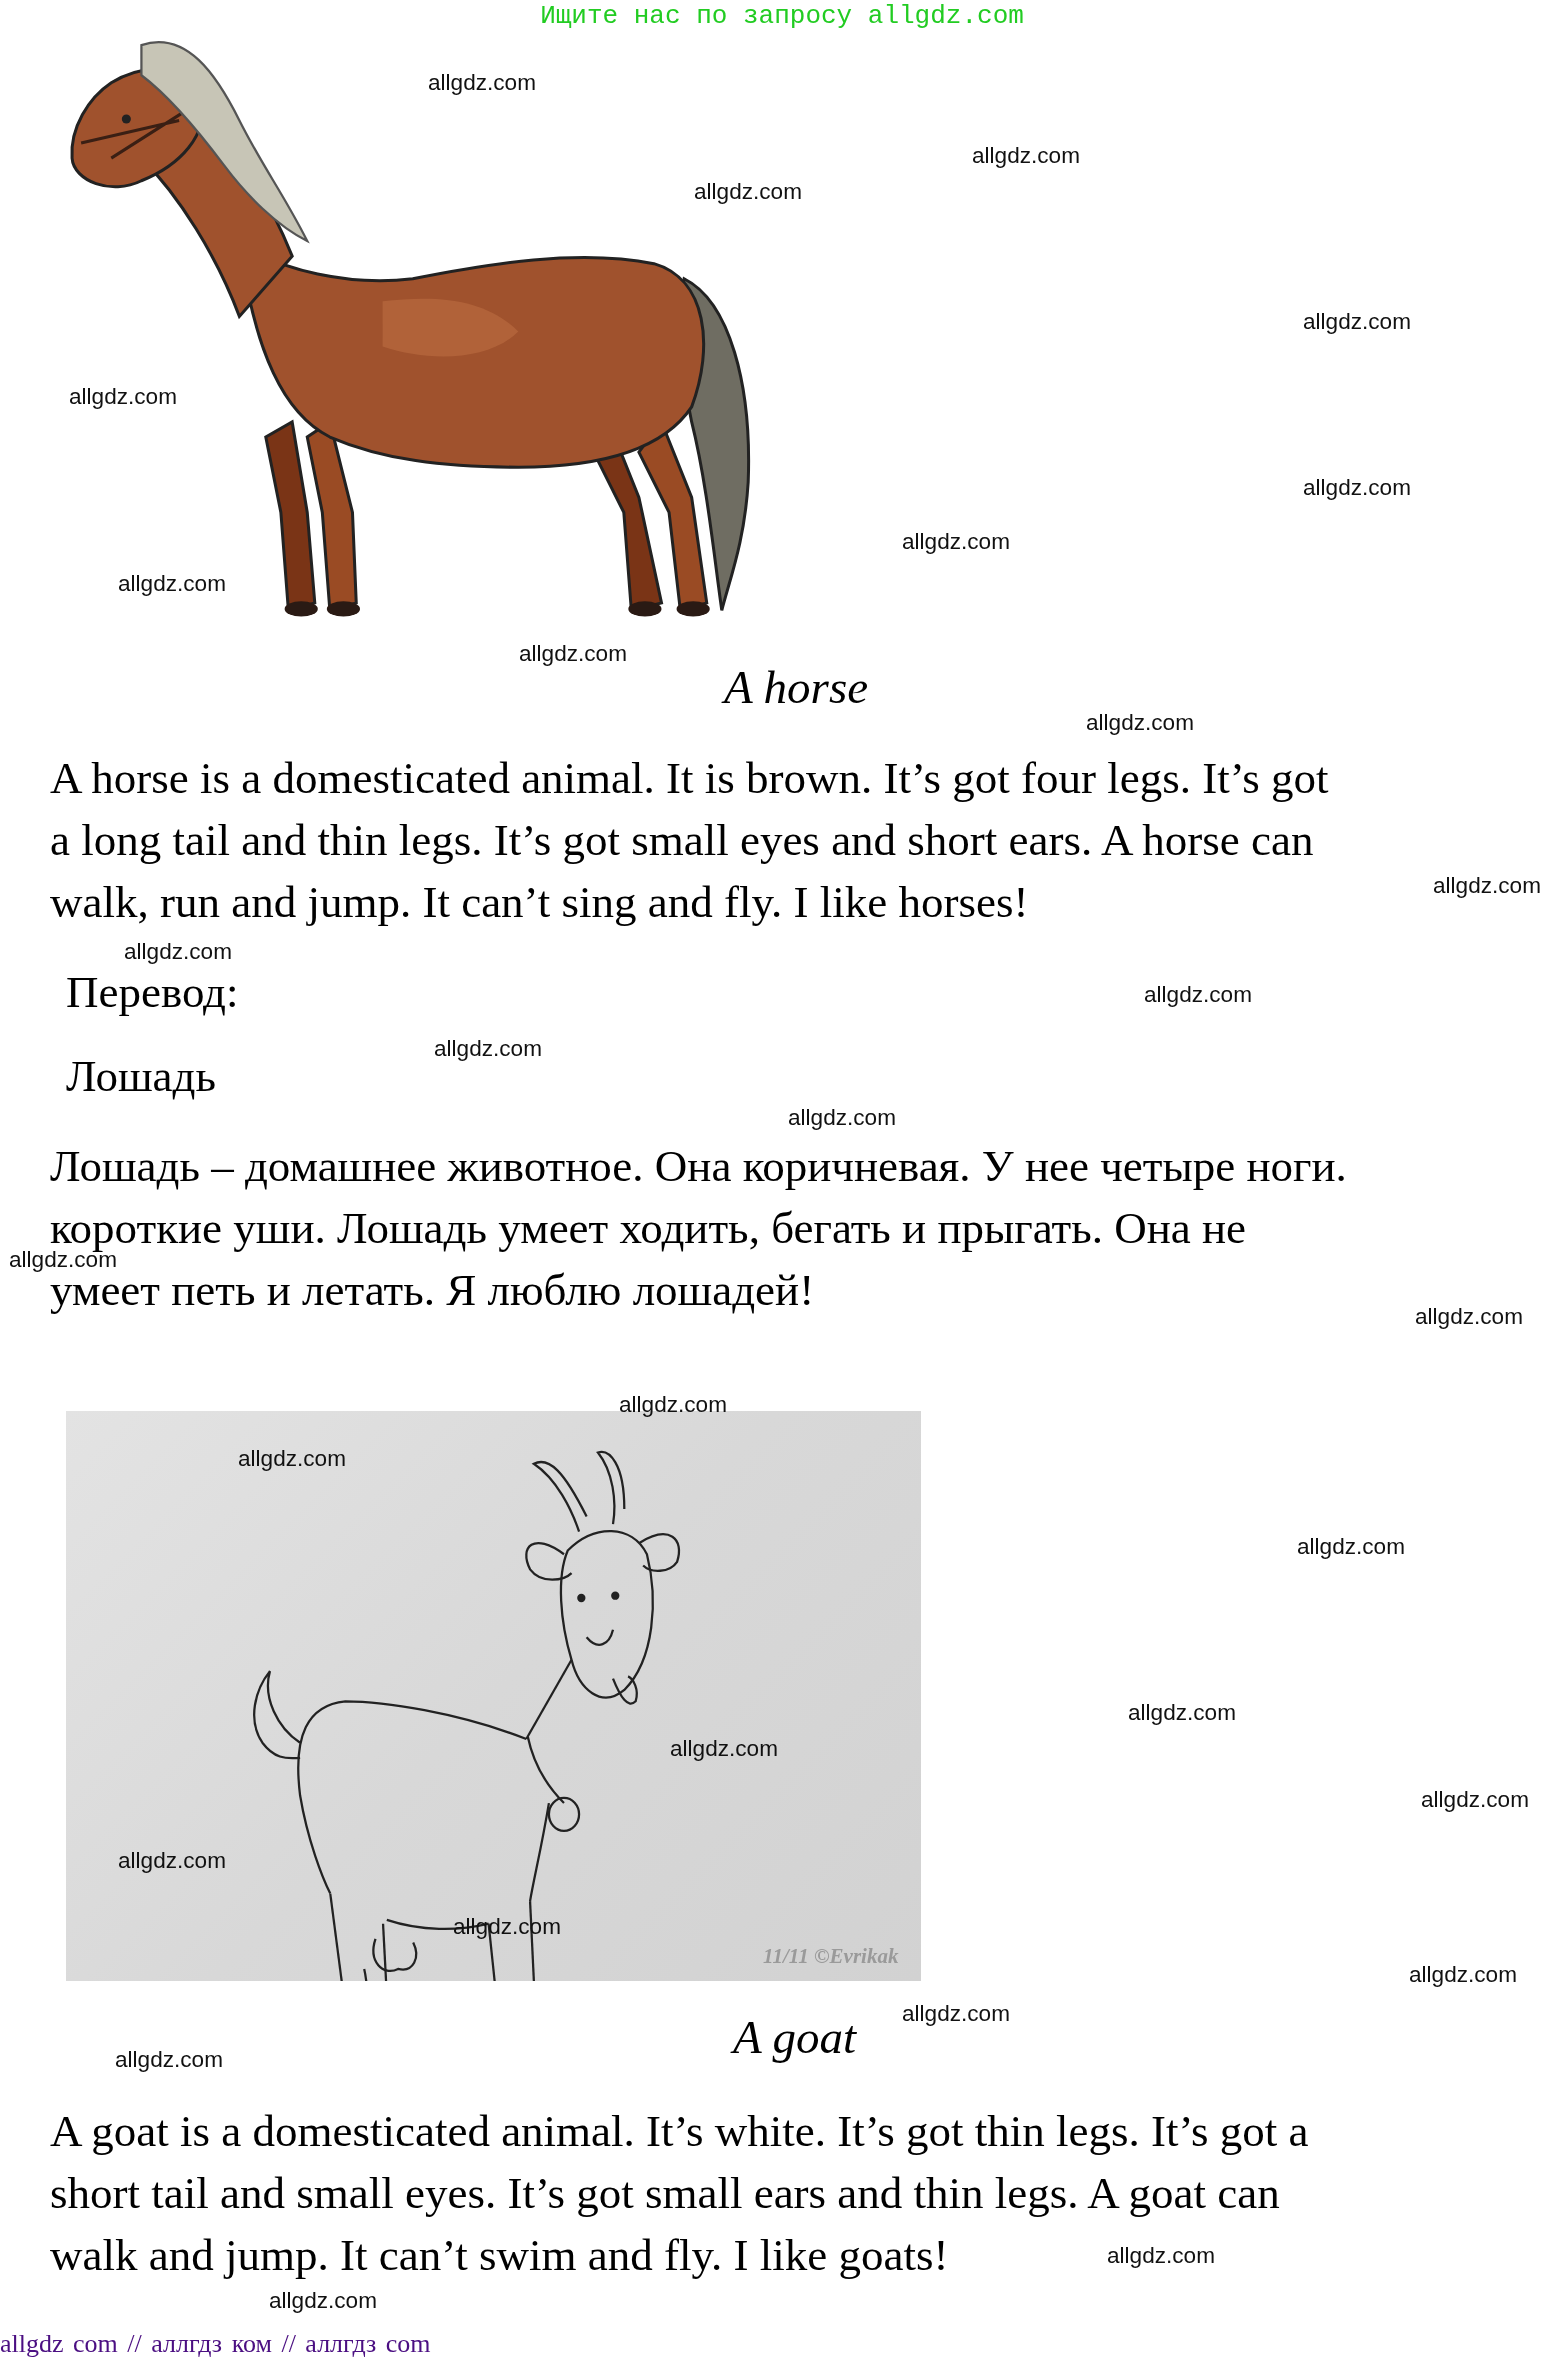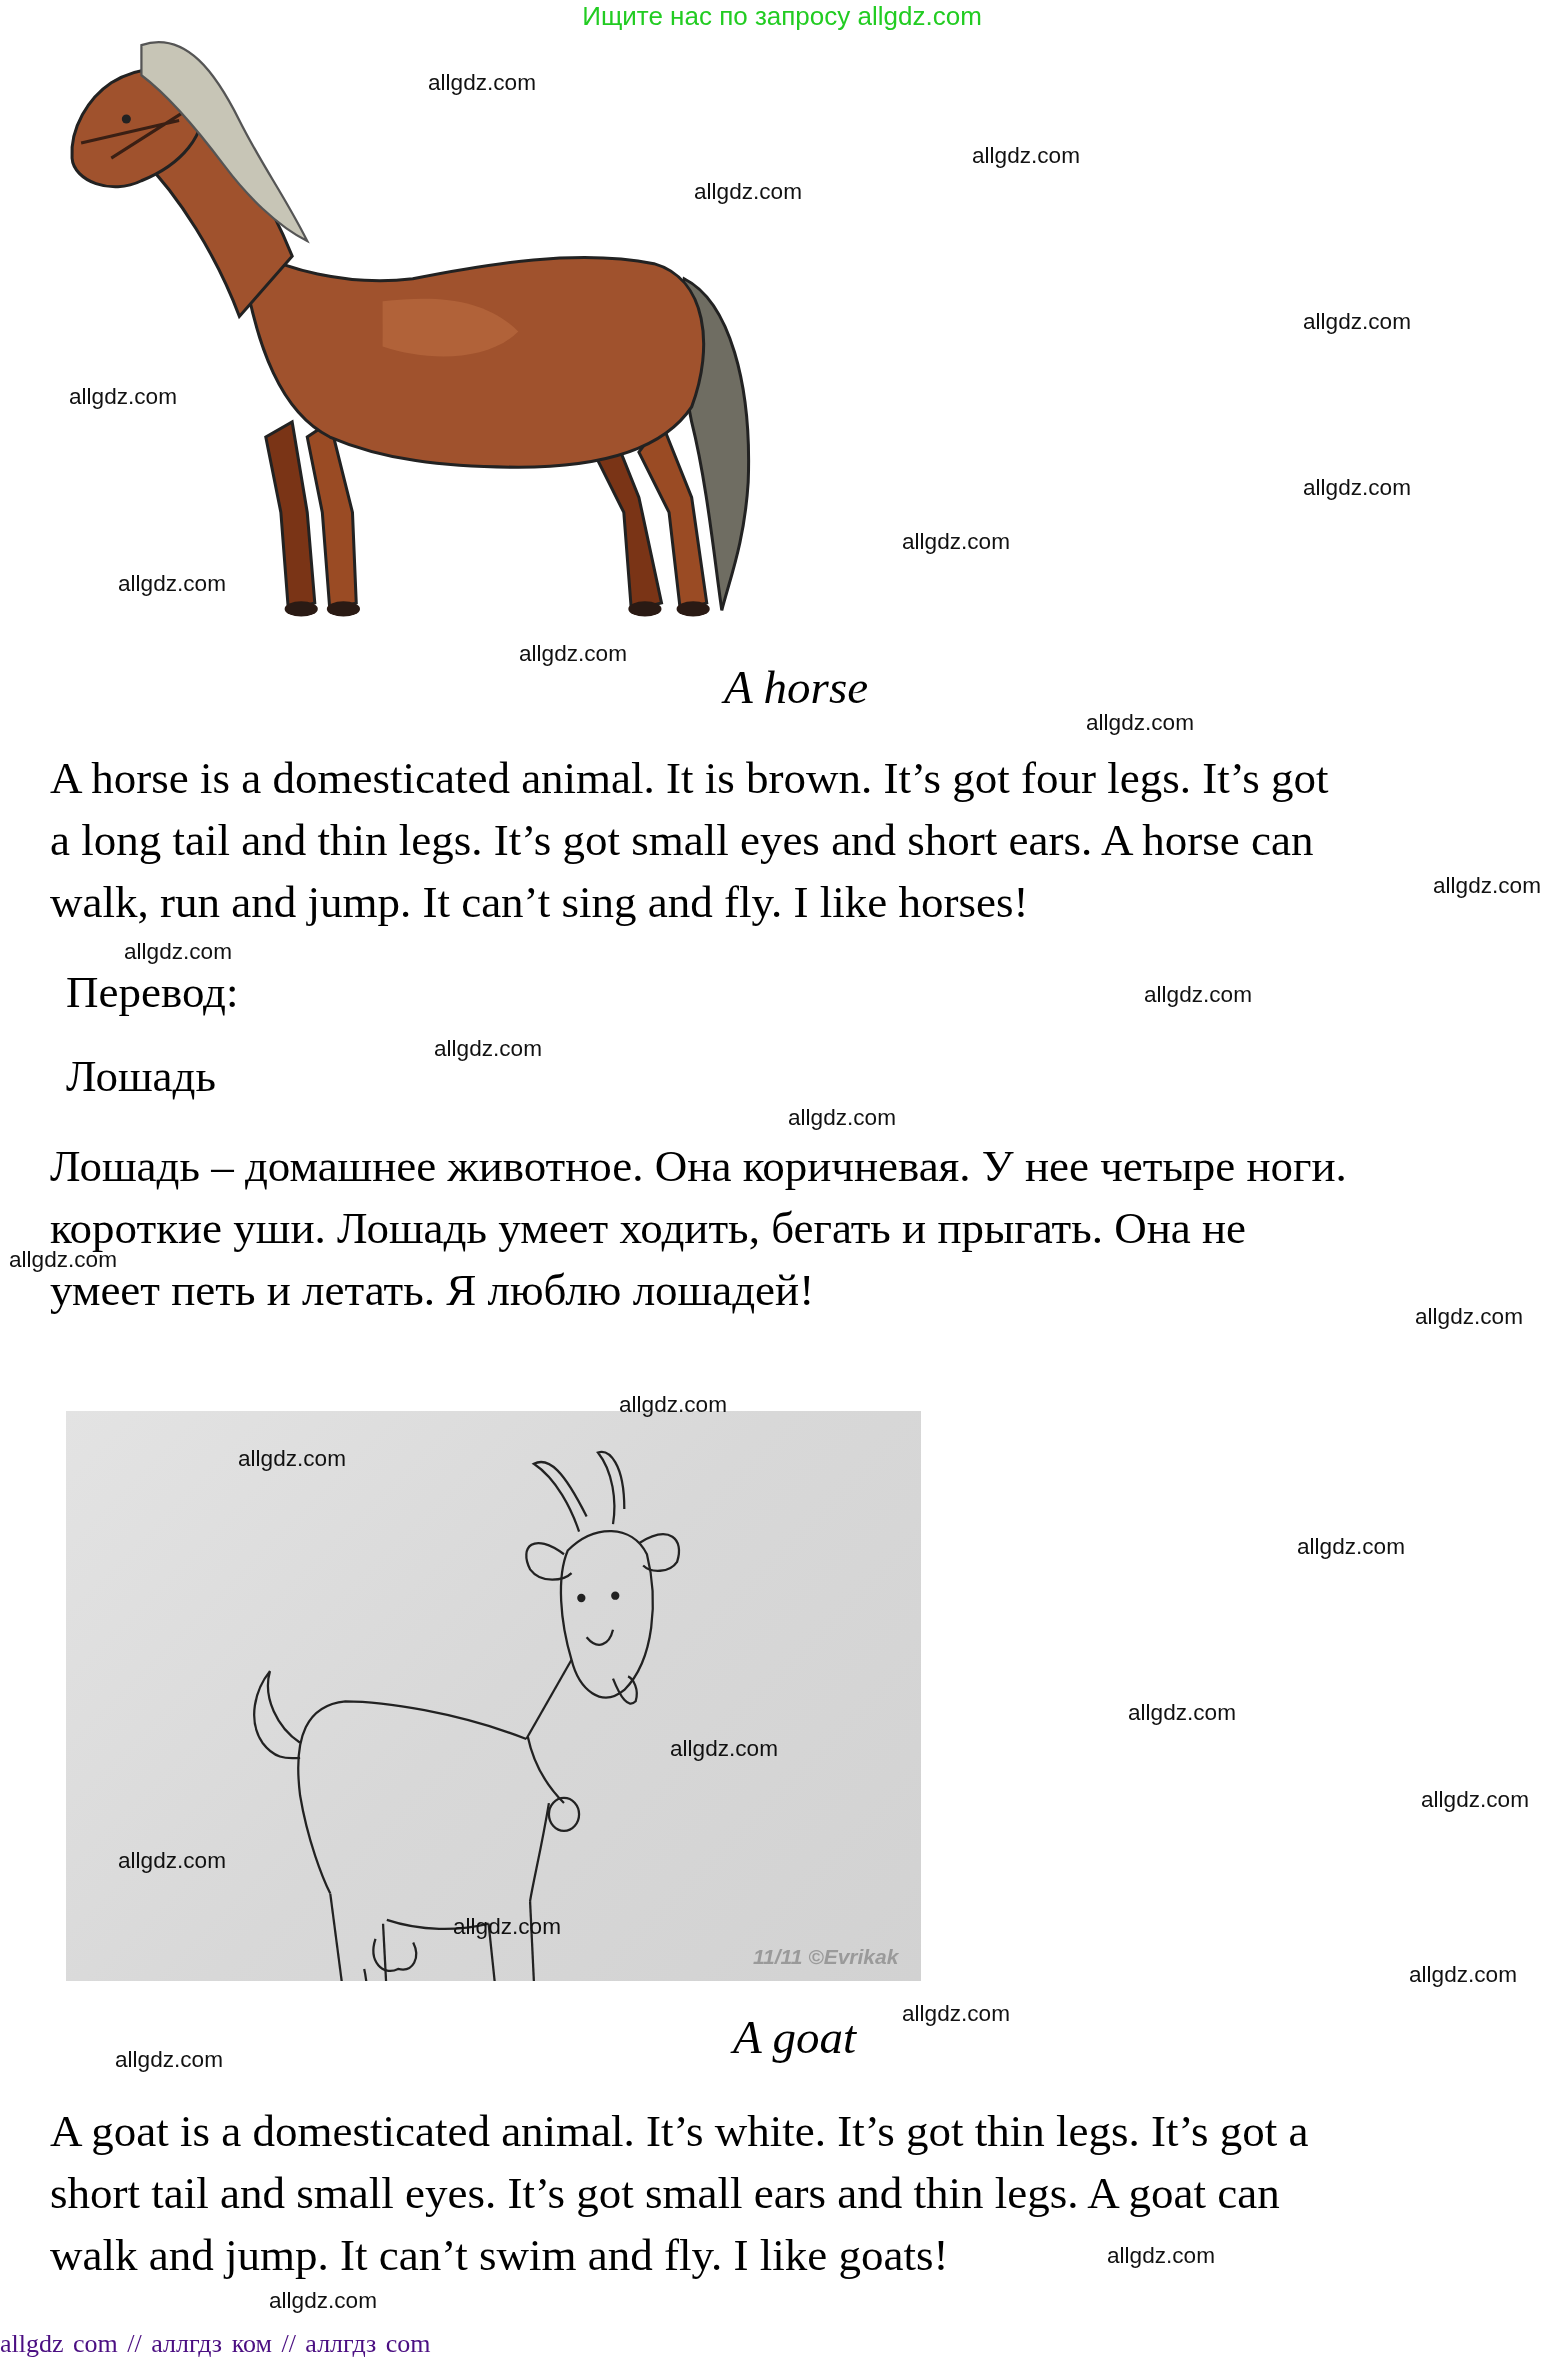--- a/index.html
+++ b/index.html
@@ -1,28 +1,28 @@
 <!DOCTYPE html>
 <html style="font-size:12px"><head>
 <meta charset="utf-8">
 <style>
   html, body { margin:0; padding:0; background:#ffffff; }
   body { width:1564px; height:2366px; position:relative; overflow:hidden; font-family:"Liberation Serif", serif; color:#000; }
-  .banner { position:absolute; left:0; top:0; width:1564px; text-align:center; font-family:Liberation Sans, sans-serif; font-size:26px; line-height:32px; color:#22cc22; }
+  .banner { position:absolute; left:0; top:0; width:1564px; text-align:center; font-family:Liberation Mono, monospace; font-size:26px; line-height:32px; color:#22cc22; }
   .footer { position:absolute; left:0; top:2328px; width:1564px; text-align:left; font-family:Liberation Serif, serif; font-size:26px; line-height:32px; color:#4b0f82; word-spacing:3px; }
   .wm { position:absolute; font-family:"Liberation Sans", sans-serif; font-size:22.6px; line-height:27px; color:#111; white-space:nowrap; z-index:5; }
   .caption { position:absolute; font-size:47px; line-height:53px;font-style:italic; }
   .para { position:absolute; left:50px; font-size:45px; line-height:62px; margin:0; }
   .para span { display:block; white-space:nowrap; }
   .heading { position:absolute; left:66px; font-size:45px; line-height:53px; }
   
   .horse-img { position:absolute; left:66px; top:30px; width:686px; height:603px; }
   
   .goat-img { position:absolute; left:66px; top:1411px; width:855px; height:570px; background:linear-gradient(135deg,#e3e3e3 0%,#d8d8d8 50%,#d2d2d2 100%); }
-  .goat-credit { position:absolute; right:22.6px; bottom:12px; font-family:Liberation Sans, sans-serif; font-style:italic; font-weight:bold; font-size:21px; color:#9a9a9a;margin-left:11px; }
+  .goat-credit { position:absolute; right:22.6px; bottom:12px; font-family:Liberation Serif, serif; font-style:italic; font-weight:bold; font-size:21px; color:#9a9a9a;margin-left:11px; }
 </style>
 </head>
 <body>
 
 <div class="banner">Ищите нас по запросу allgdz.com</div>
 
 <svg class="horse-img" viewBox="0 0 910 800">
 
   <path d="M820,330 C880,360 910,470 905,600 C900,680 880,730 870,770 C860,700 850,600 830,520 C815,450 810,380 820,330 Z" fill="#6f6d62" stroke="#222" stroke-width="4"></path>
 

